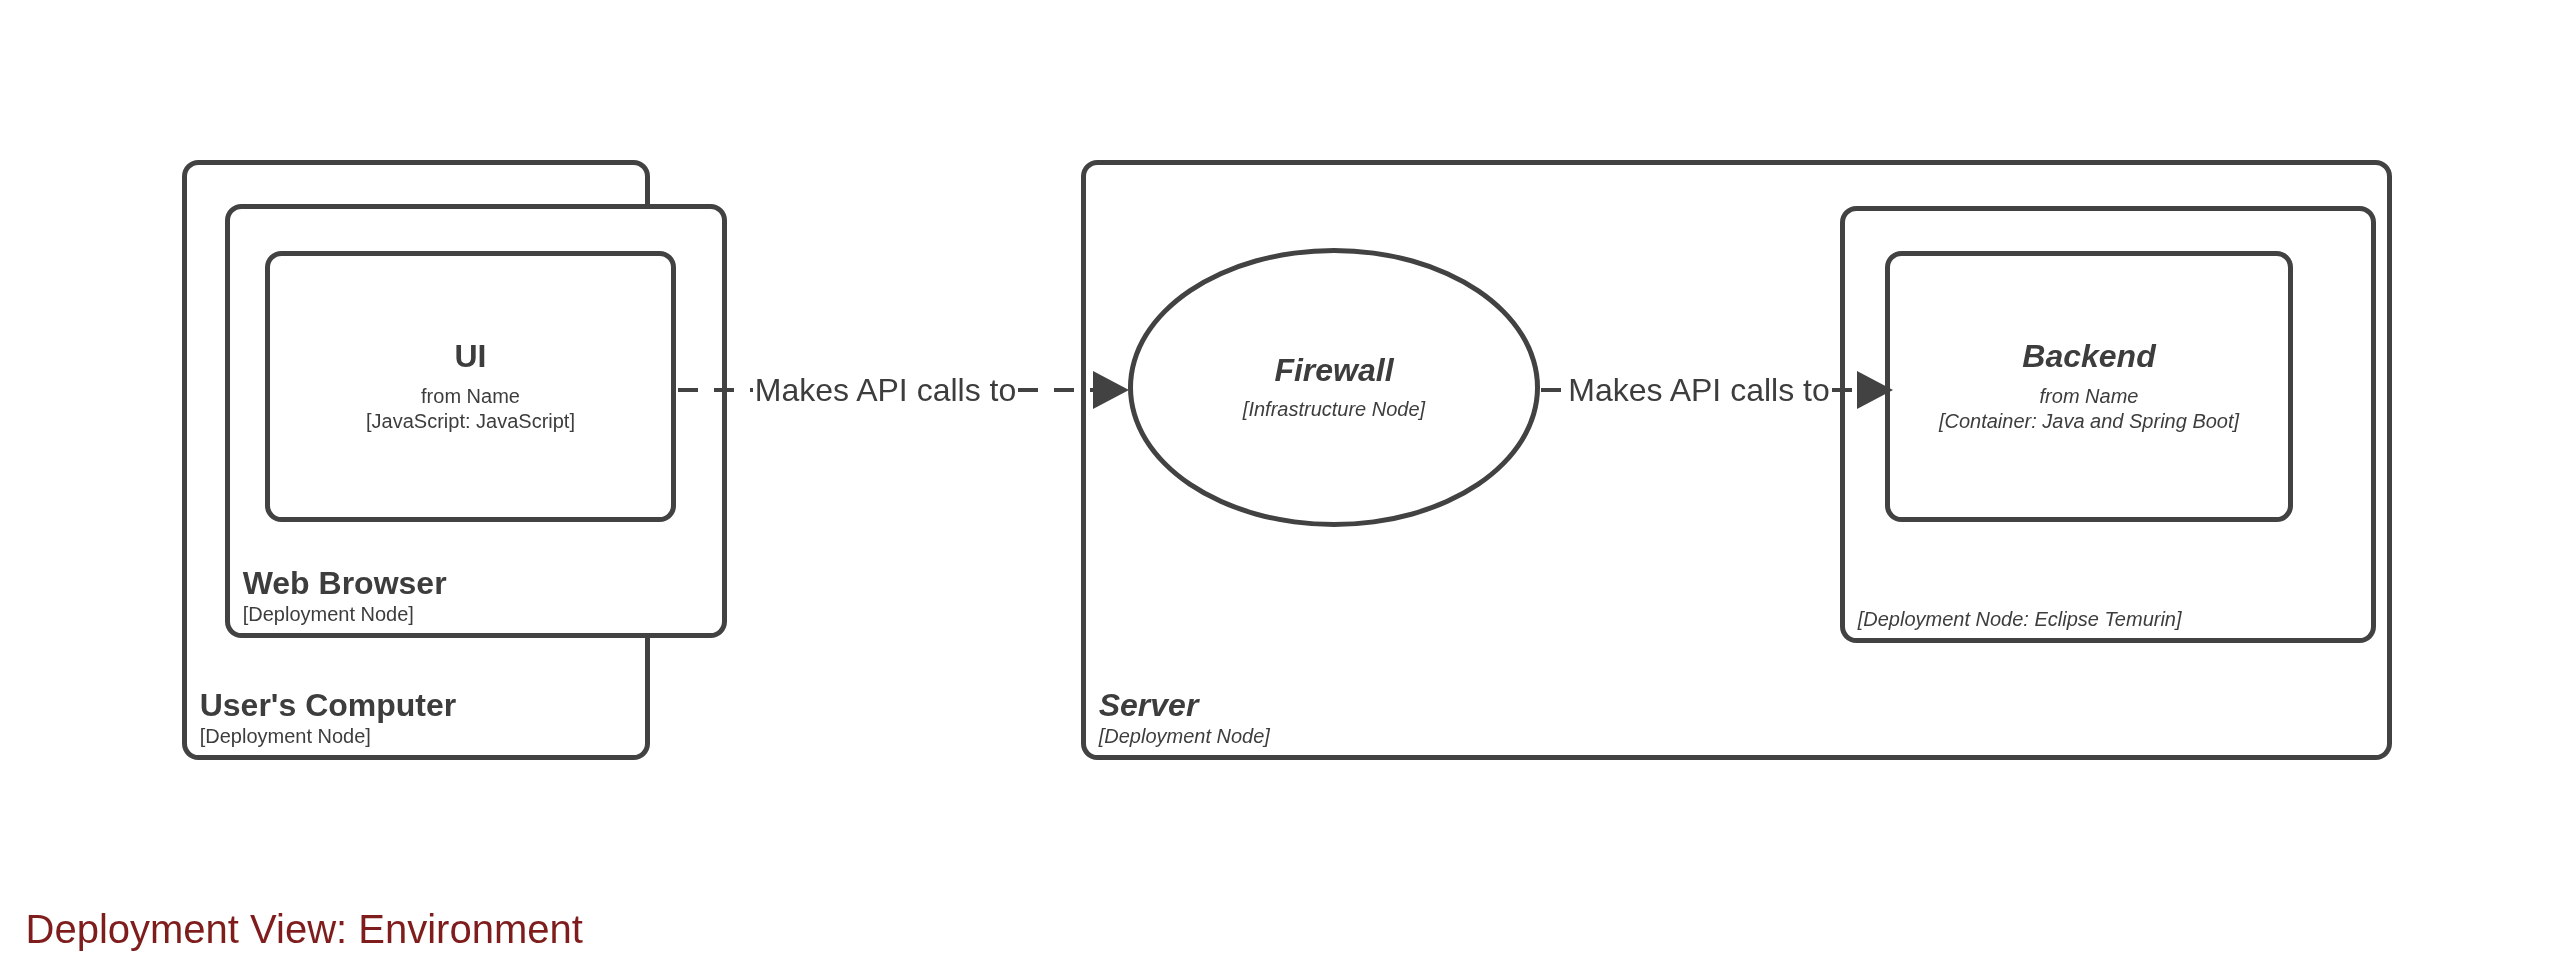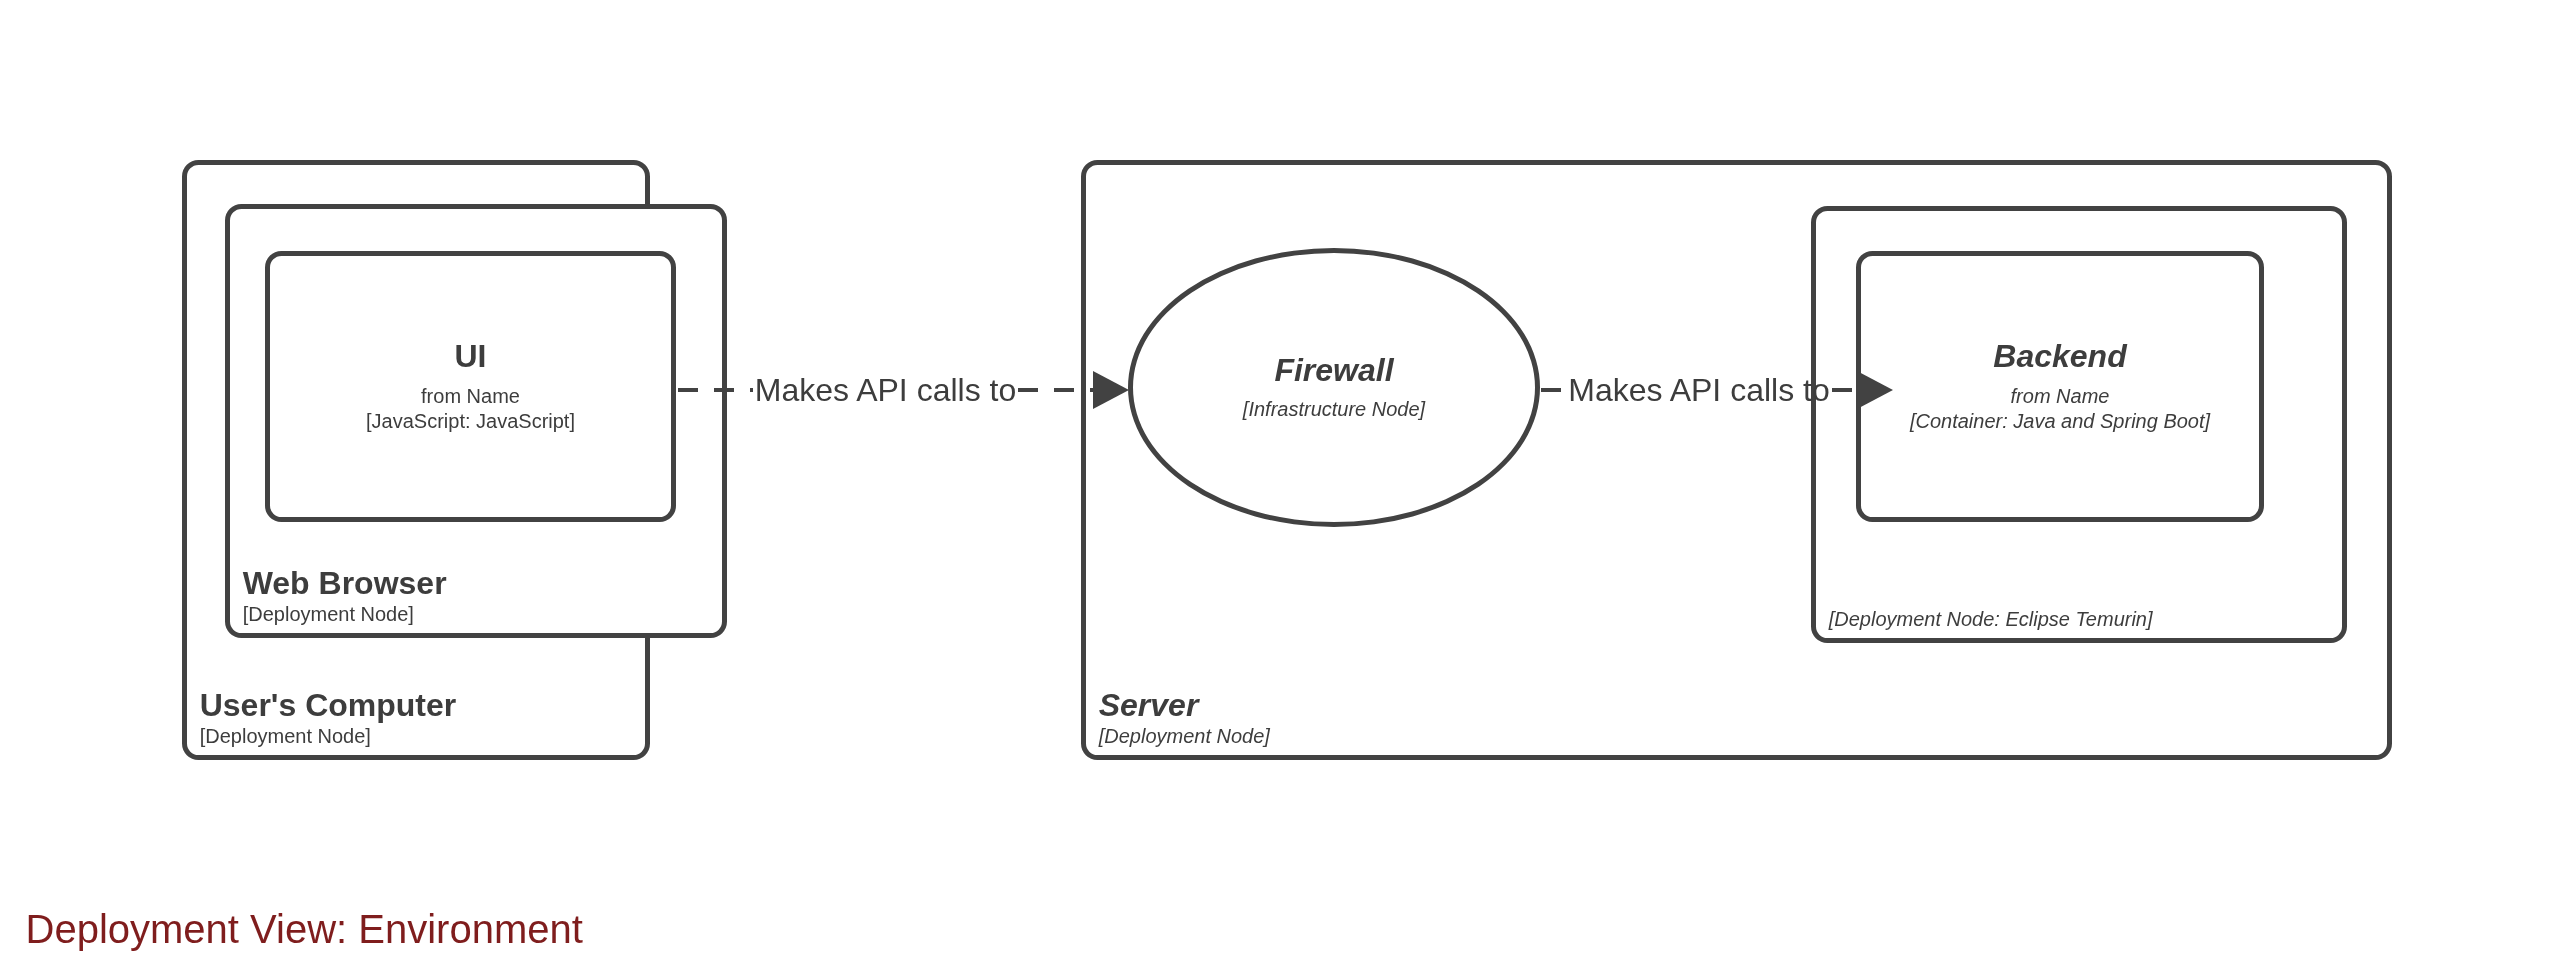--- a/index.html
+++ b/index.html
@@ -63,21 +63,21 @@
   .box-meta {
     font-size: 20px;
     line-height: 1.2;
   }
   
   #node-users-computer { left: 182px; top: 160px; width: 468px; height: 600px; }
   #node-web-browser    { left: 38px;  top: 39px;  width: 502px; height: 434px; }
   #node-ui             { left: 35px;  top: 42px;  width: 411px; height: 271px; }
   #node-server         { left: 1081px; top: 160px; width: 1311px; height: 600px; font-style: italic; }
   #node-firewall       { left: 42px;  top: 83px;  width: 412px; height: 279px; }
-  #node-jvm            { left: 725px; top: 41px;  width: 536px; height: 437px; }
+  #node-jvm            { left: 754px; top: 41px;  width: 536px; height: 437px; }
   #node-backend        { left: 40px;  top: 40px;  width: 408px; height: 271px; }
 
   
   .relationship {
     position: absolute;
     display: flex;
     align-items: center;
     height: 42px;
   }
   #rel-1 { left: 678px; top: 369px; width: 451px; }

